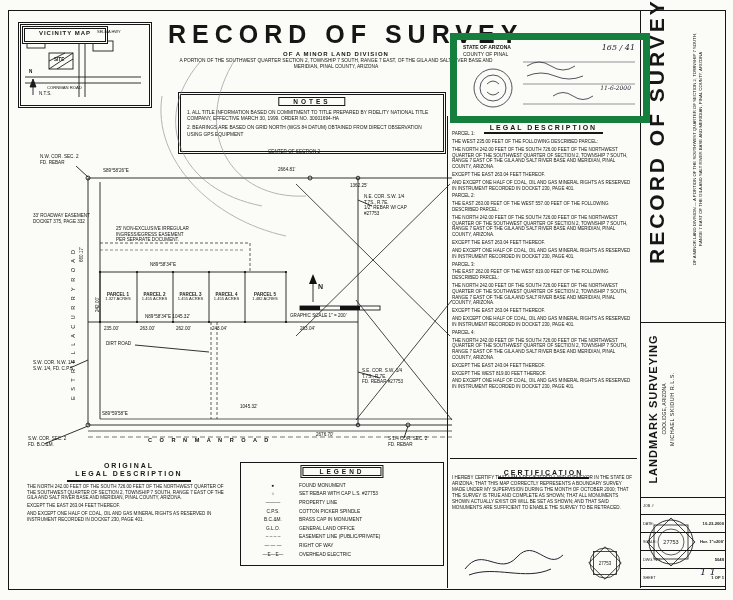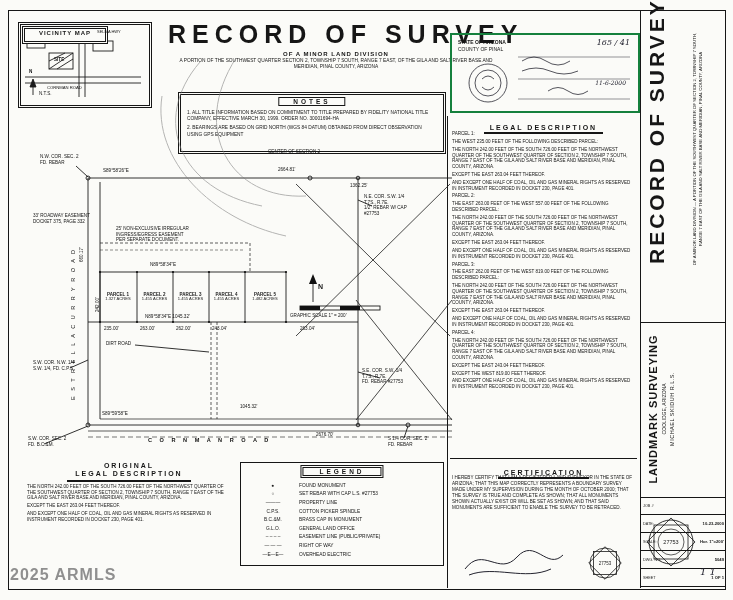--- a/index.html
+++ b/index.html
@@ -18,21 +18,21 @@
   .header .s2{font-size:4.8px;margin-top:1px;line-height:1.35;}
   
   .vicinity{position:absolute;left:18px;top:22px;width:128px;height:80px;border:3px double #161616;background:#fbfbf8;}
   .vic-title{position:absolute;left:1px;top:1px;width:80px;height:12px;border:3px double #161616;font-size:6px;font-weight:bold;text-align:center;line-height:8px;letter-spacing:1px;background:#fbfbf8;}
   
   .notes{position:absolute;left:178px;top:92px;width:262px;height:56px;border:3px double #161616;background:#fbfbf8;}
   .notes-title{position:absolute;left:50%;top:2px;transform:translateX(-50%);border:1px solid #161616;padding:0 14px;font-size:6.5px;font-weight:bold;letter-spacing:3px;}
   .notes-items{position:absolute;left:6px;top:15px;right:5px;}
   .note-item{font-size:4.8px;line-height:1.3;margin-bottom:3px;}
   
-  .recorder{position:absolute;left:450px;top:33px;width:186px;height:76px;border:2px solid #15803d;}
+  .recorder{position:absolute;left:450px;top:33px;width:186px;height:76px;border:7px solid #15803d;}
   
   .legal{position:absolute;left:450px;top:116px;width:187px;height:342px;}
   .sec-title{font-size:7px;font-weight:bold;letter-spacing:2px;text-align:center;border-bottom:2px solid #161616;display:inline-block;padding:0 6px 1px 6px;}
   .legal-paras{position:absolute;left:2px;top:15px;right:2px;}
   .para{font-size:4.55px;line-height:1.26;margin-bottom:2.2px;text-align:left;}
   
   .cert{position:absolute;left:450px;top:458px;width:187px;height:128px;border-top:1px solid #161616;}
   .cert-body{position:absolute;left:2px;top:16px;right:2px;font-size:4.6px;line-height:1.3;}
   
   .orig{position:absolute;left:25px;top:462px;width:208px;height:104px;}
@@ -391,15 +391,14 @@
       <span class="tb-label">DWG. NO.</span>
       <span class="tb-value">5049</span>
     </div>
     <div class="tb-row">
       <span class="tb-label">SHEET</span>
       <span class="tb-value">1 OF 1</span>
     </div>
   </div>
   <span class="sheet-hand hand">1   1</span>
 
-  <div class="watermark">2025 ARMLS</div>
 
 </div>
 
 </body></html>

